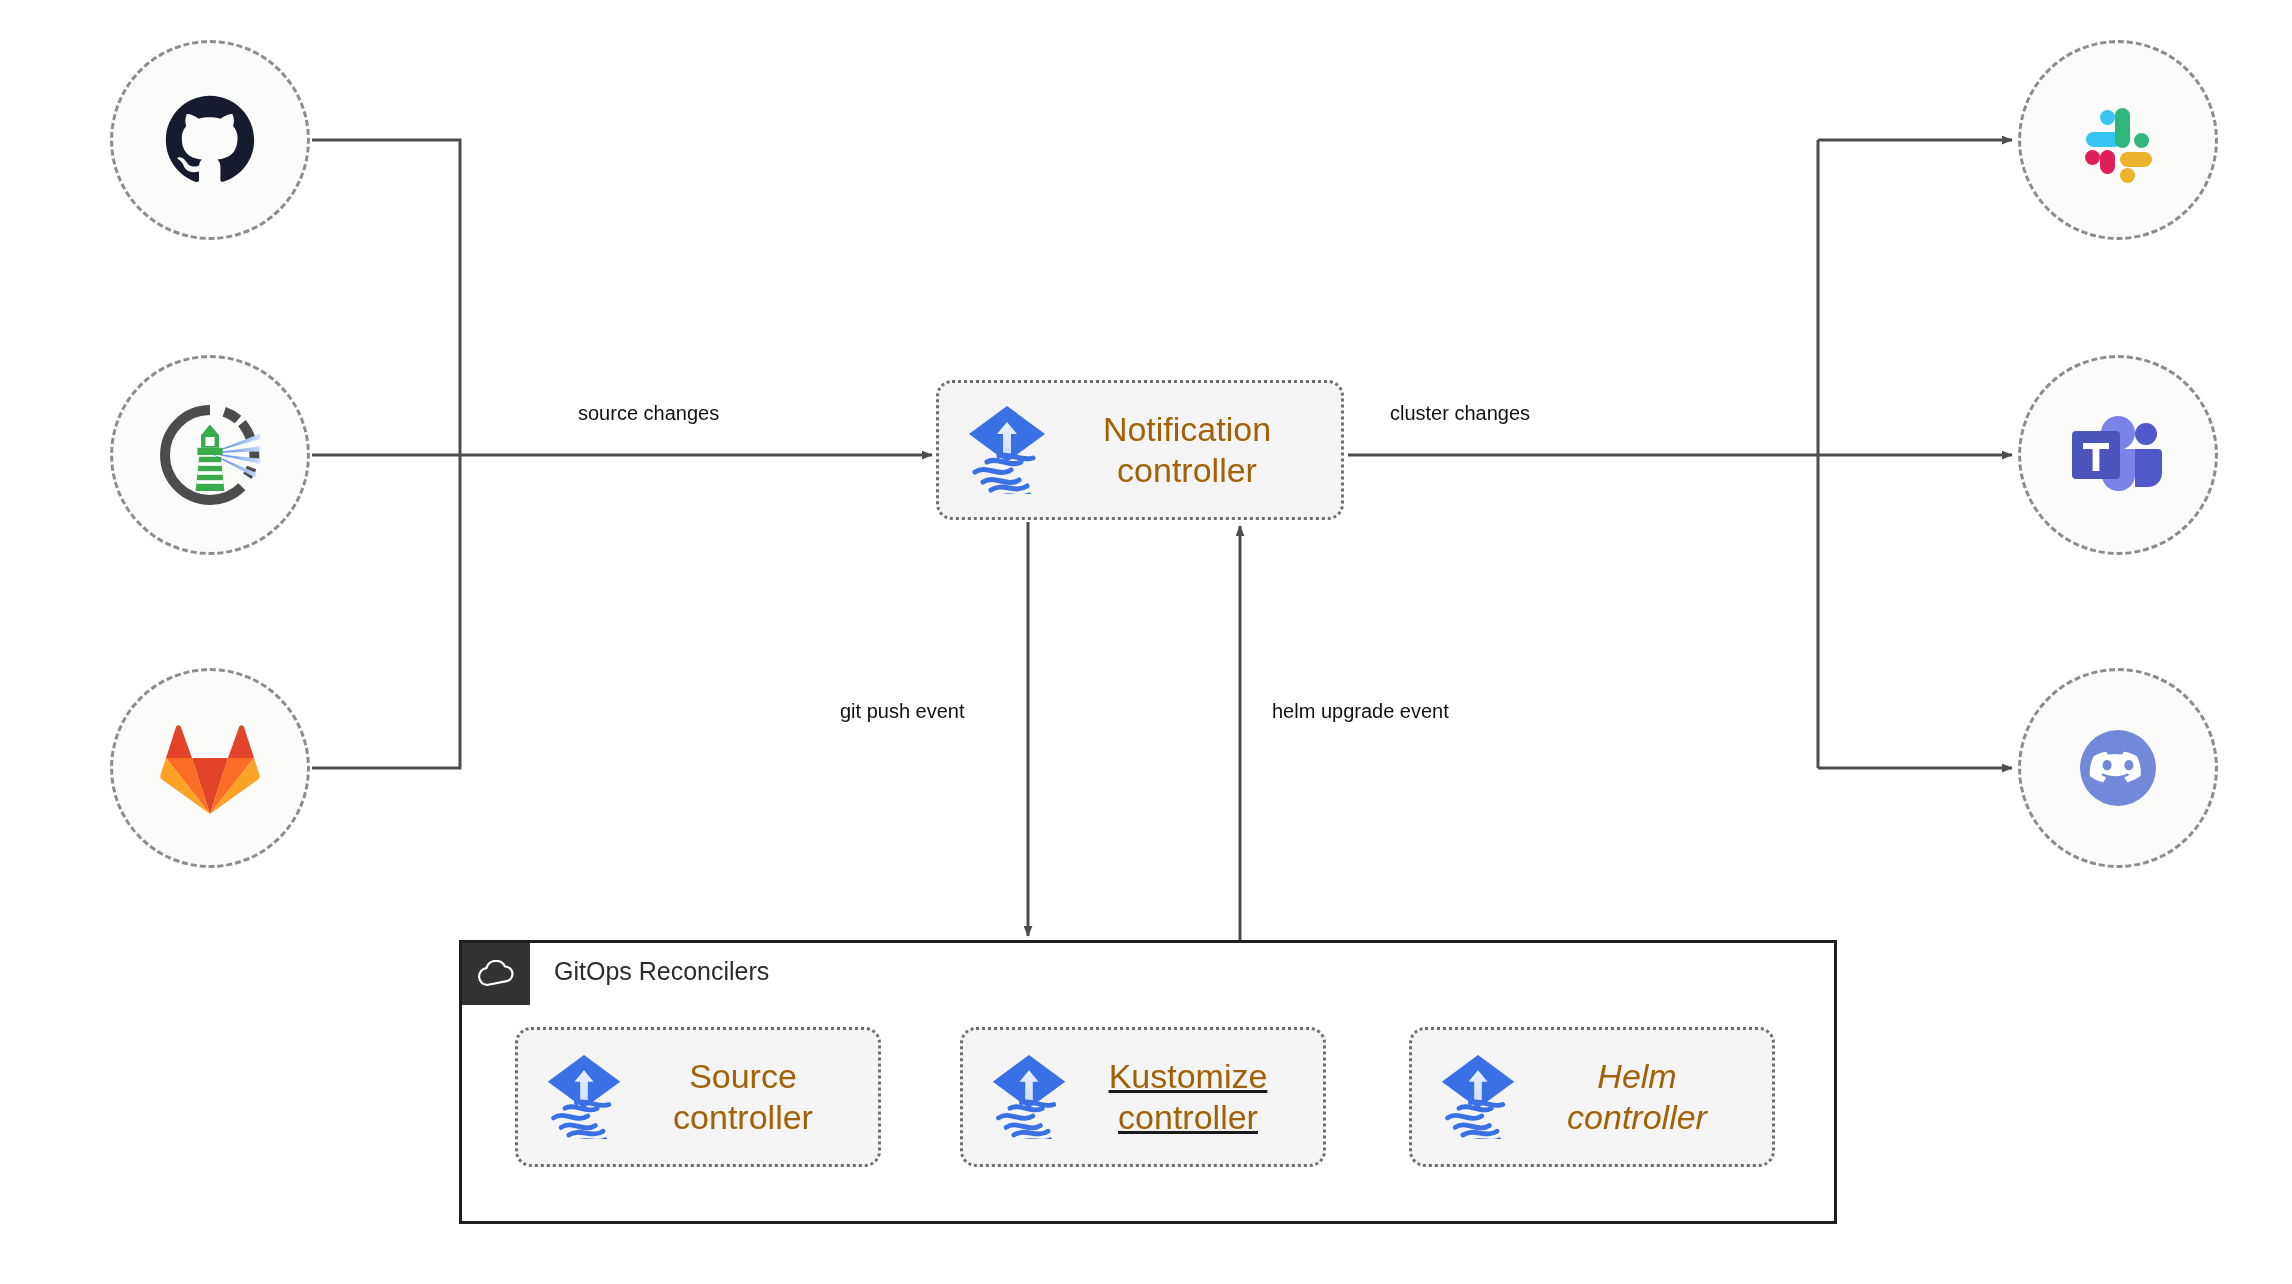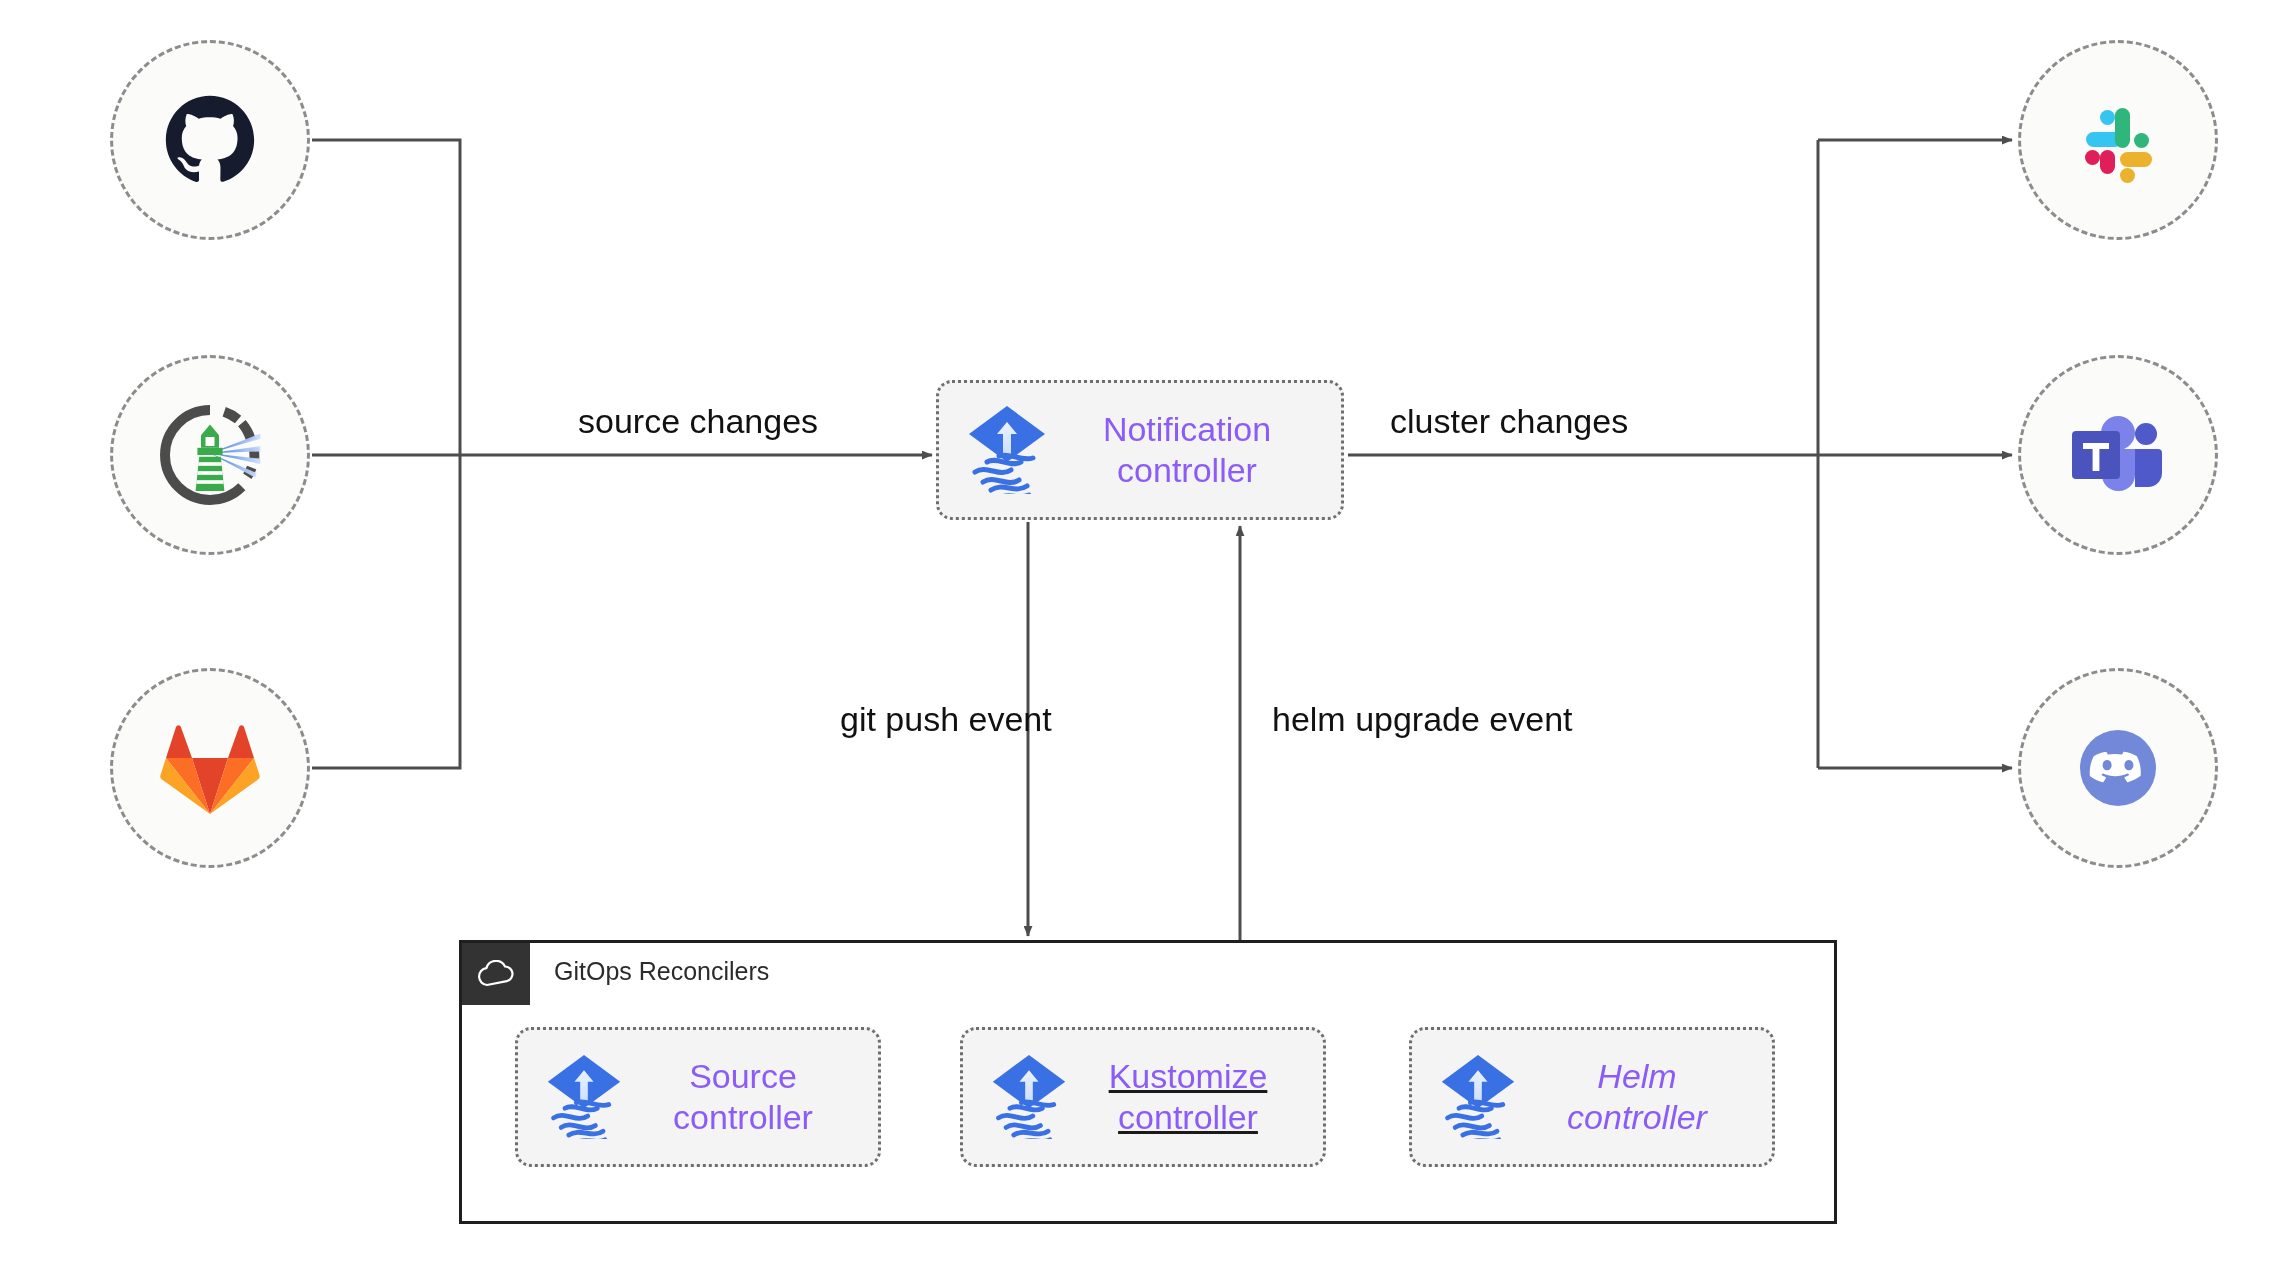--- a/index.html
+++ b/index.html
@@ -57,21 +57,21 @@
   .ctl-logo {
     flex: 0 0 auto;
     margin-left: 26px;
     margin-right: 10px;
   }
   .ctl-label {
     flex: 1 1 auto;
     text-align: center;
     font-size: 34px;
     line-height: 1.22;
-    color: #8b5cf6;
+    color: #a16207;
     padding-right: 26px;
     white-space: pre-line;
   }
   
   #gitops-container {
     position: absolute;
     left: 459px;
     top: 940px;
     width: 1378px;
     height: 284px;
@@ -94,21 +94,21 @@
     position: absolute;
     left: 82px;
     top: 14px;
     font-size: 25px;
     color: #2b2b2b;
     margin-left: 10px;
   }
   
   .edge-label {
     position: absolute;
-    font-size: 34px;
+    font-size: 20px;
     color: #111111;
     white-space: nowrap;
   }
 </style>
 </head>
 <body>
 
 <div id="stage">
 
   <svg class="wires" viewBox="0 0 2292 1284">

